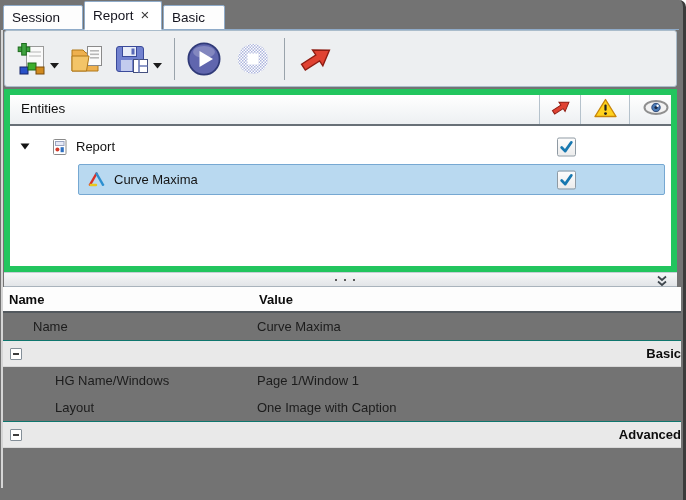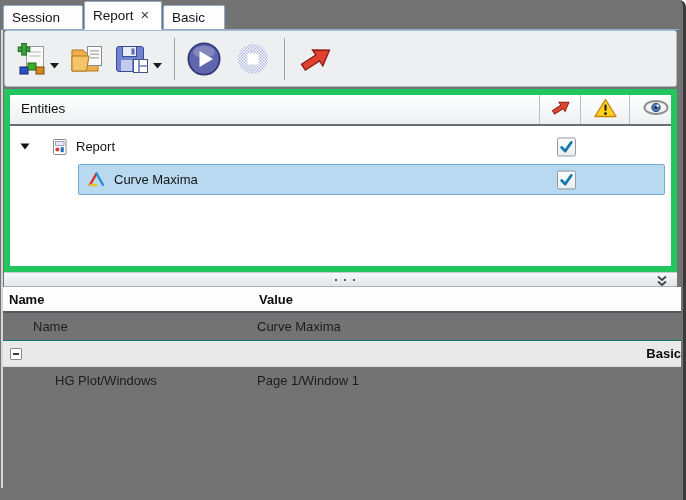--- a/index.html
+++ b/index.html
@@ -291,18 +291,26 @@
     <div>
         <div class="prop-row item">
           <span class="prop-name ind1">Name</span>
           <span class="prop-value">Curve Maxima</span>
         </div>
         <div class="prop-row group">
           <span class="expander-box"></span>
           <span class="group-label">Basic</span>
         </div>
         <div class="prop-row item">
-          <span class="prop-name ind2">HG Plot/Windows</span>
+          <span class="prop-name ind2">HG Name/Windows</span>
           <span class="prop-value">Page 1/Window 1</span>
+        </div>
+        <div class="prop-row item">
+          <span class="prop-name ind2">Layout</span>
+          <span class="prop-value">One Image with Caption</span>
+        </div>
+        <div class="prop-row group">
+          <span class="expander-box"></span>
+          <span class="group-label">Advanced</span>
         </div>
       </div>
   </div>
 </div>
 
 </body></html>

